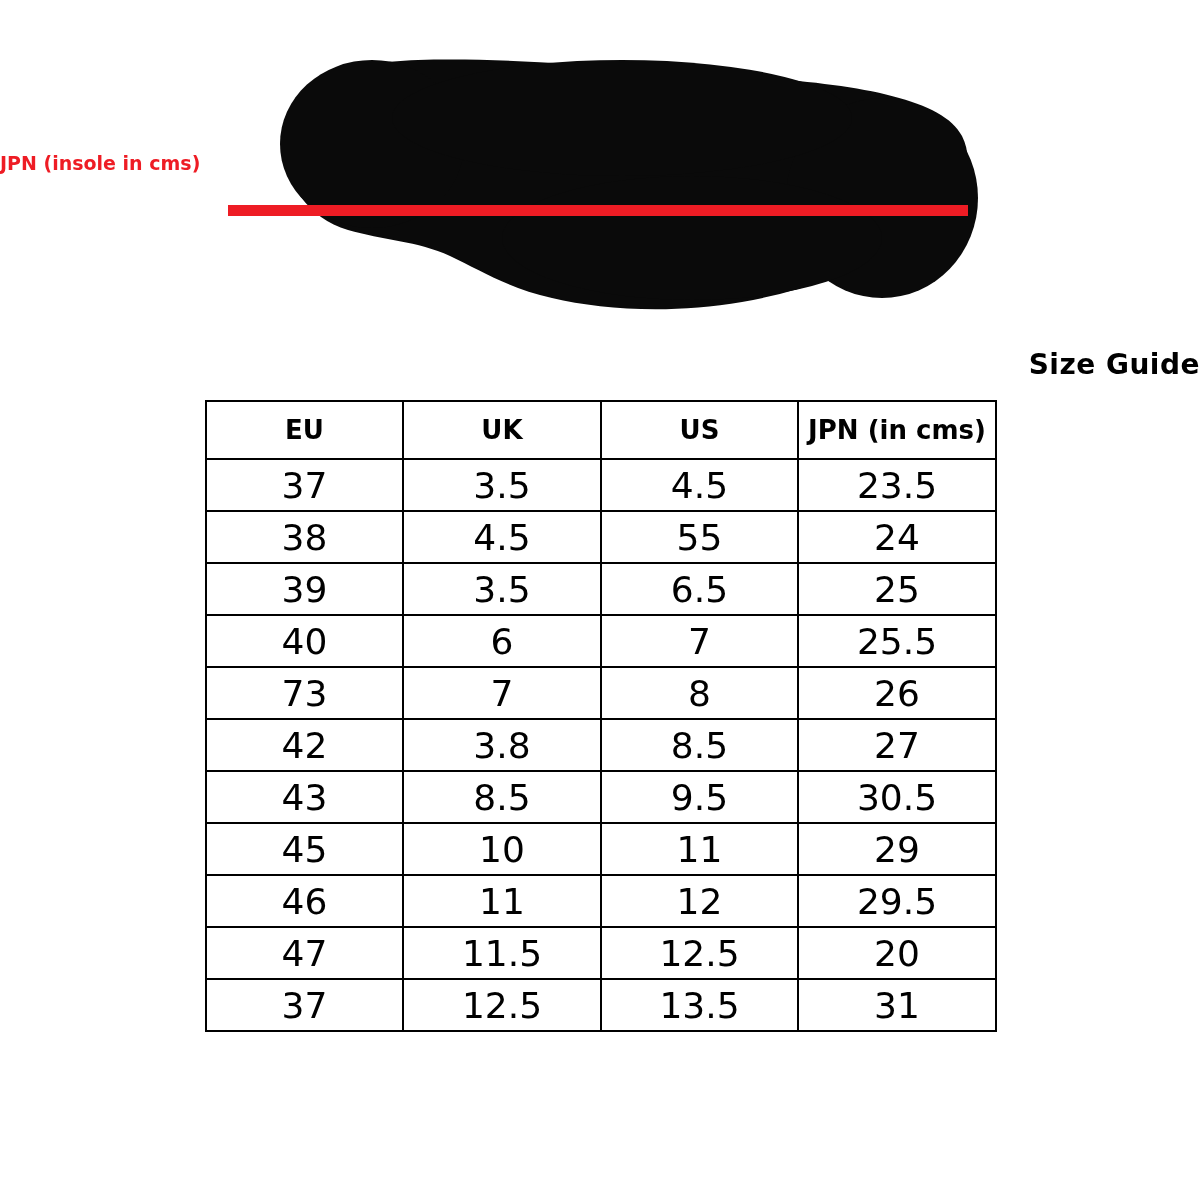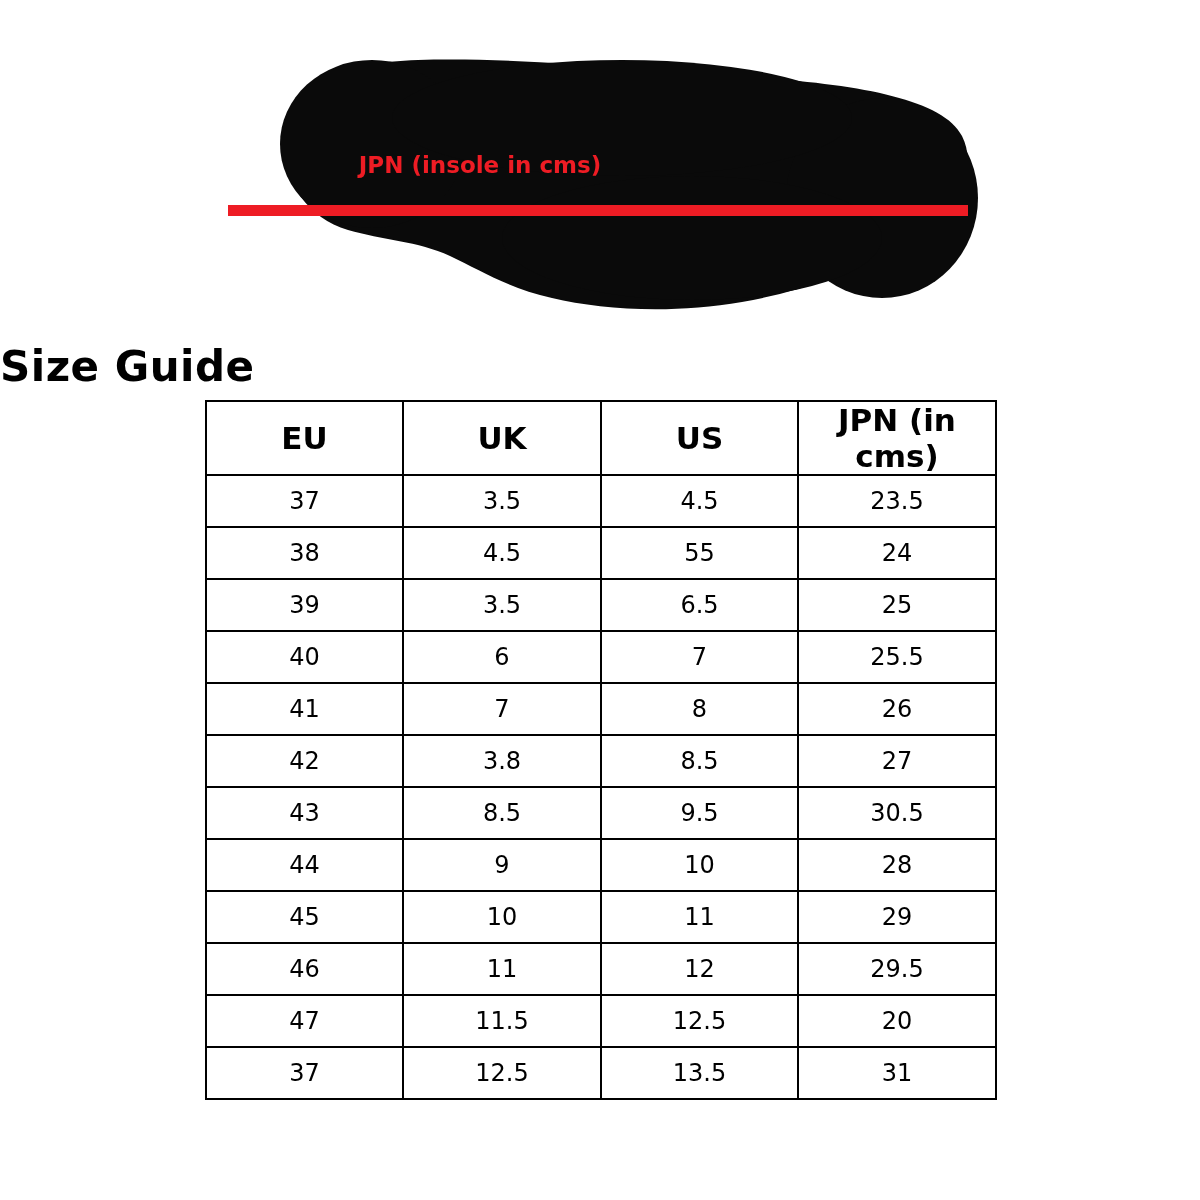--- a/index.html
+++ b/index.html
@@ -41,60 +41,60 @@
     top: 205px;
     width: 740px;
     height: 11px;
     background: #ee1c24;
   }
   .insole-label {
     position: absolute;
     left: 0;
     top: 152px;
     width: 960px;
-    text-align: center;
+    text-align: left;
     color: #ee1c24;
-    font-size: 23px;
+    font-size: 19px;
     font-weight: bold;
     letter-spacing: 0px;
   }
 
   
   .size-guide-title {
     width: 1200px;
-    text-align: left;
-    font-size: 42px;
+    text-align: right;
+    font-size: 28px;
     font-weight: bold;
-    margin-top: 12px;
+    margin-top: 18px;
     letter-spacing: 0.5px;
   }
 
   
   .table-wrap {
     position: absolute;
     left: 205px;
     top: 400px;
     width: 790px;
   }
   table.size-table {
     border-collapse: collapse;
     width: 790px;
     table-layout: fixed;
   }
   table.size-table td, table.size-table th {
     border: 2px solid #000000;
     text-align: center;
-    font-size: 24px;
+    font-size: 36px;
     height: 50px;
     padding: 0;
     font-weight: normal;
   }
   table.size-table thead th {
     font-weight: bold;
-    font-size: 31px;
+    font-size: 26px;
     height: 56px;
   }
   table.size-table col.c1 { width: 197px; }
   table.size-table col.c2 { width: 198px; }
   table.size-table col.c3 { width: 197px; }
   table.size-table col.c4 { width: 198px; }
 </style>
 </head>
 <body>
 
@@ -158,44 +158,38 @@
         <td>6.5</td>
         <td>25</td>
       </tr>
       <tr>
         <td>40</td>
         <td>6</td>
         <td>7</td>
         <td>25.5</td>
       </tr>
       <tr>
-        <td>41</td>
+        <td>73</td>
         <td>7</td>
         <td>8</td>
         <td>26</td>
       </tr>
       <tr>
         <td>42</td>
         <td>3.8</td>
         <td>8.5</td>
         <td>27</td>
       </tr>
       <tr>
         <td>43</td>
         <td>8.5</td>
         <td>9.5</td>
         <td>30.5</td>
       </tr>
       <tr>
-        <td>44</td>
-        <td>9</td>
-        <td>10</td>
-        <td>28</td>
-      </tr>
-      <tr>
         <td>45</td>
         <td>10</td>
         <td>11</td>
         <td>29</td>
       </tr>
       <tr>
         <td>46</td>
         <td>11</td>
         <td>12</td>
         <td>29.5</td>

